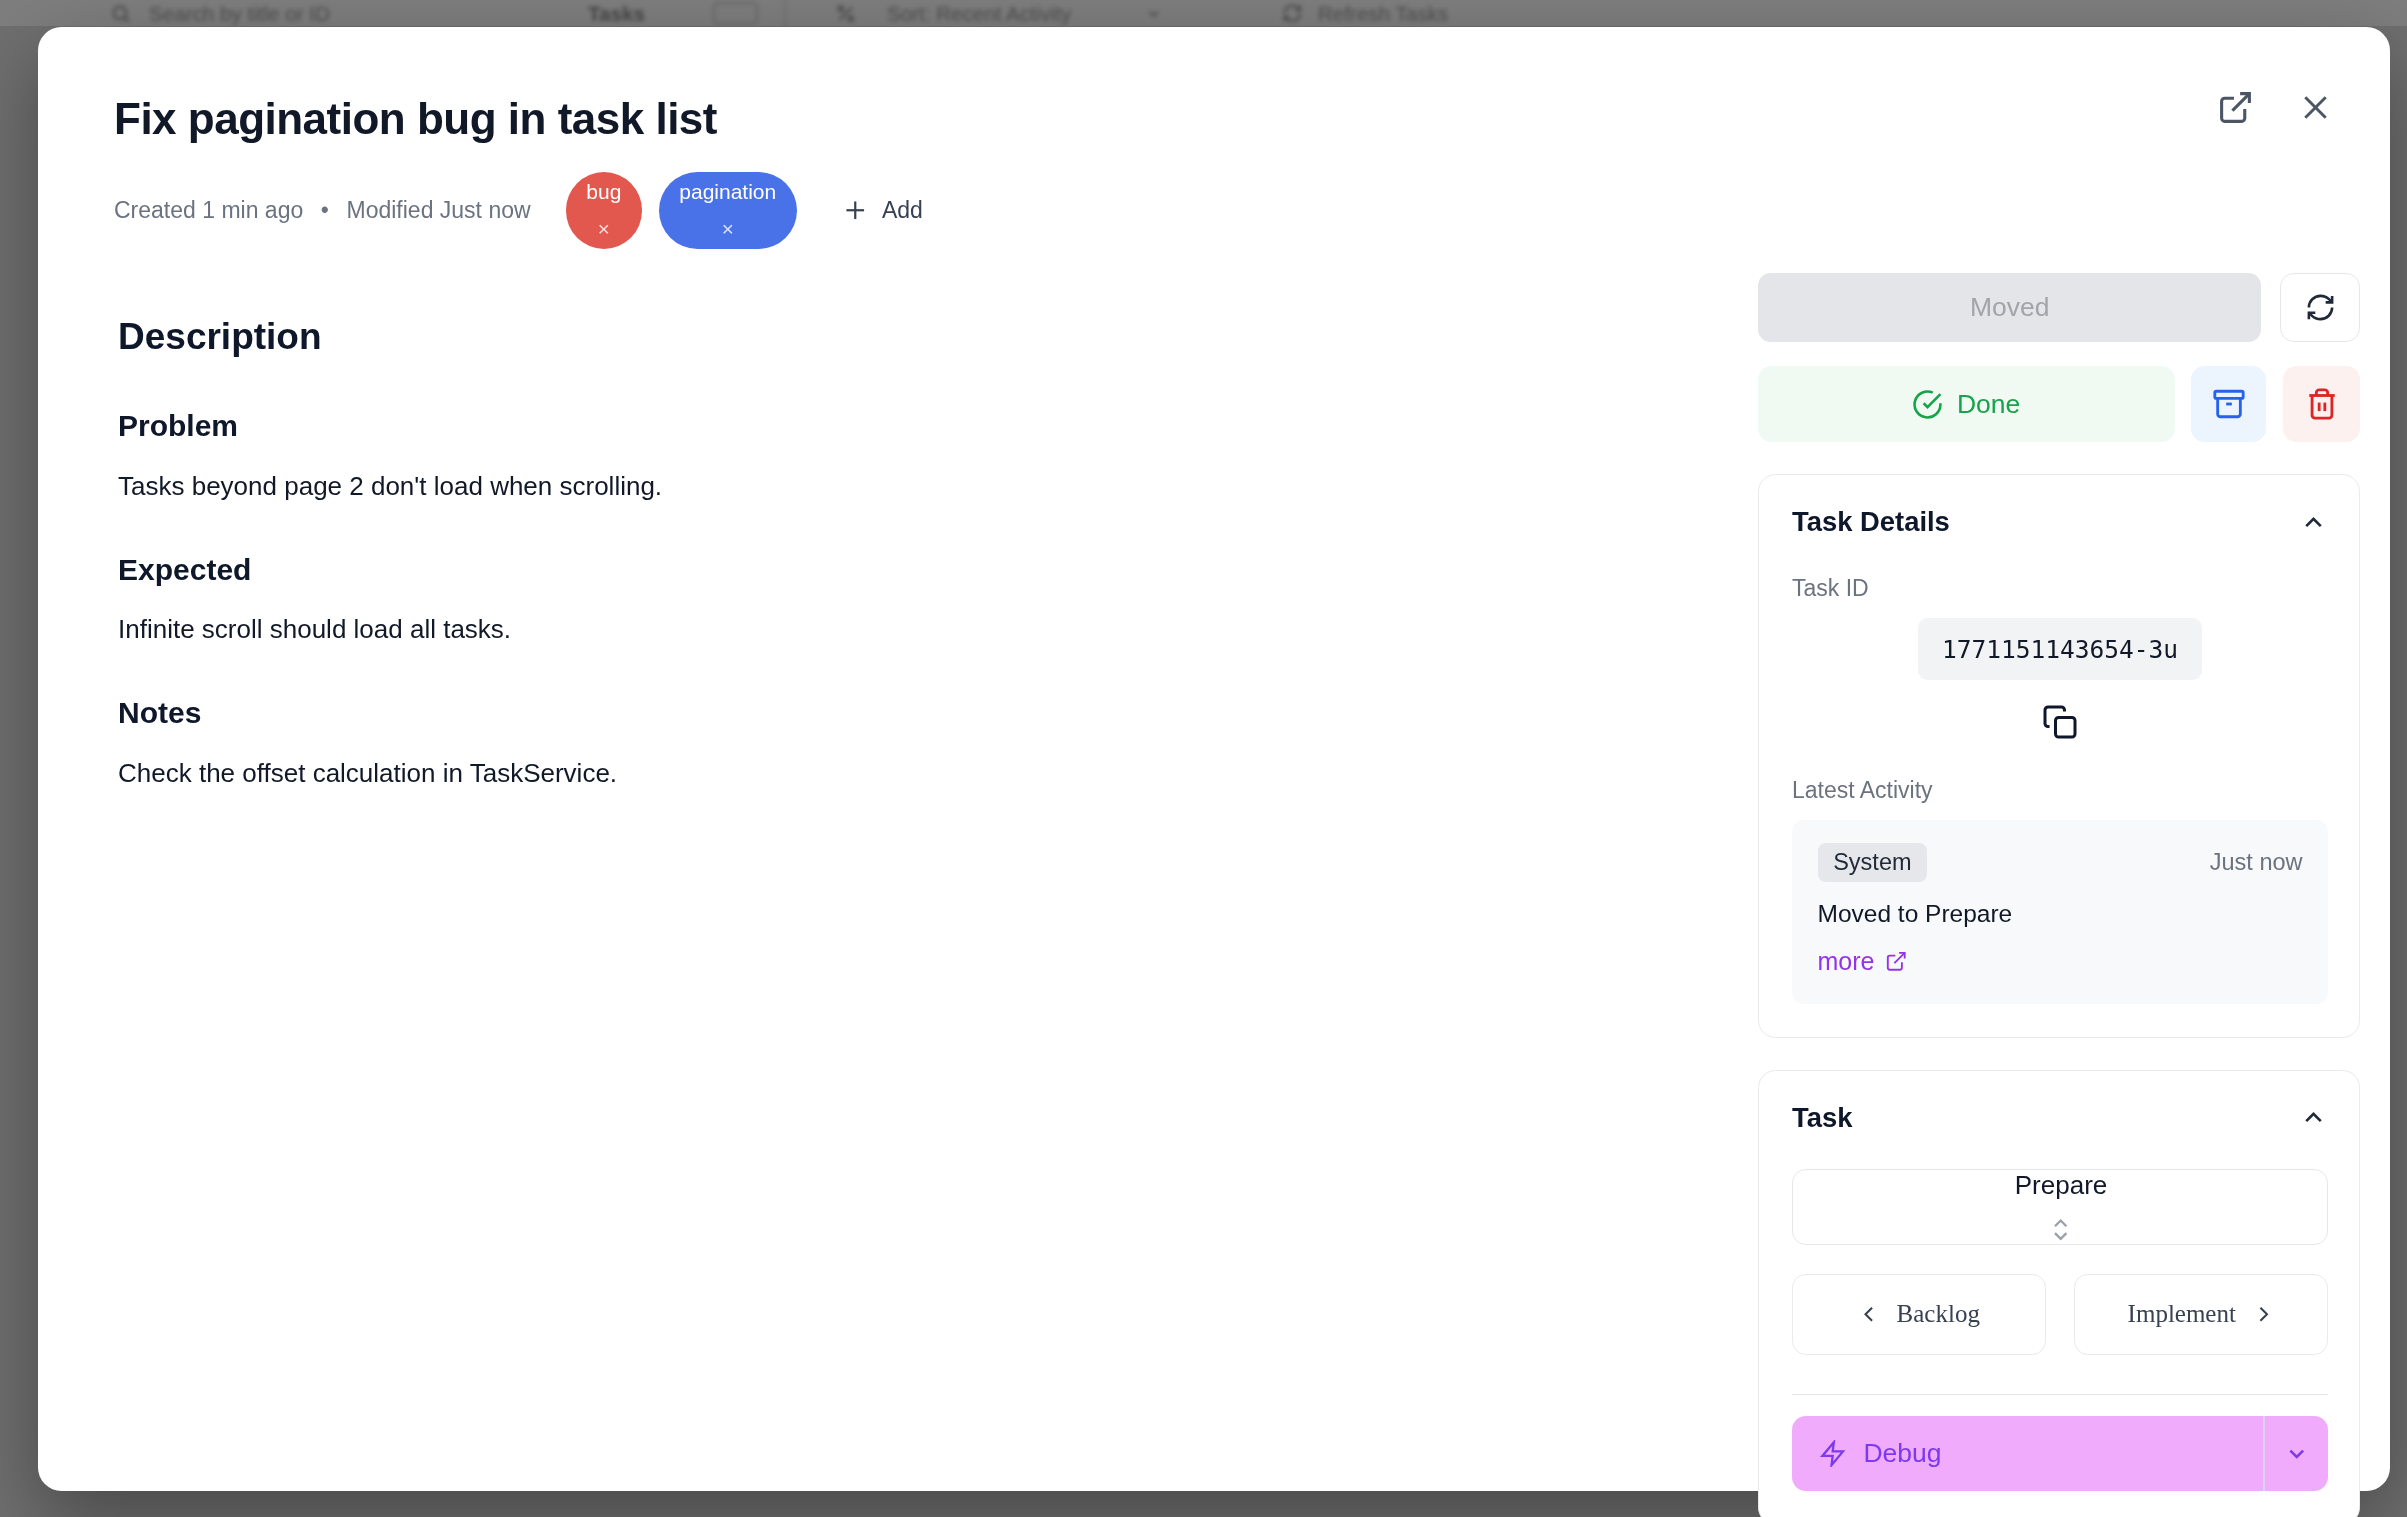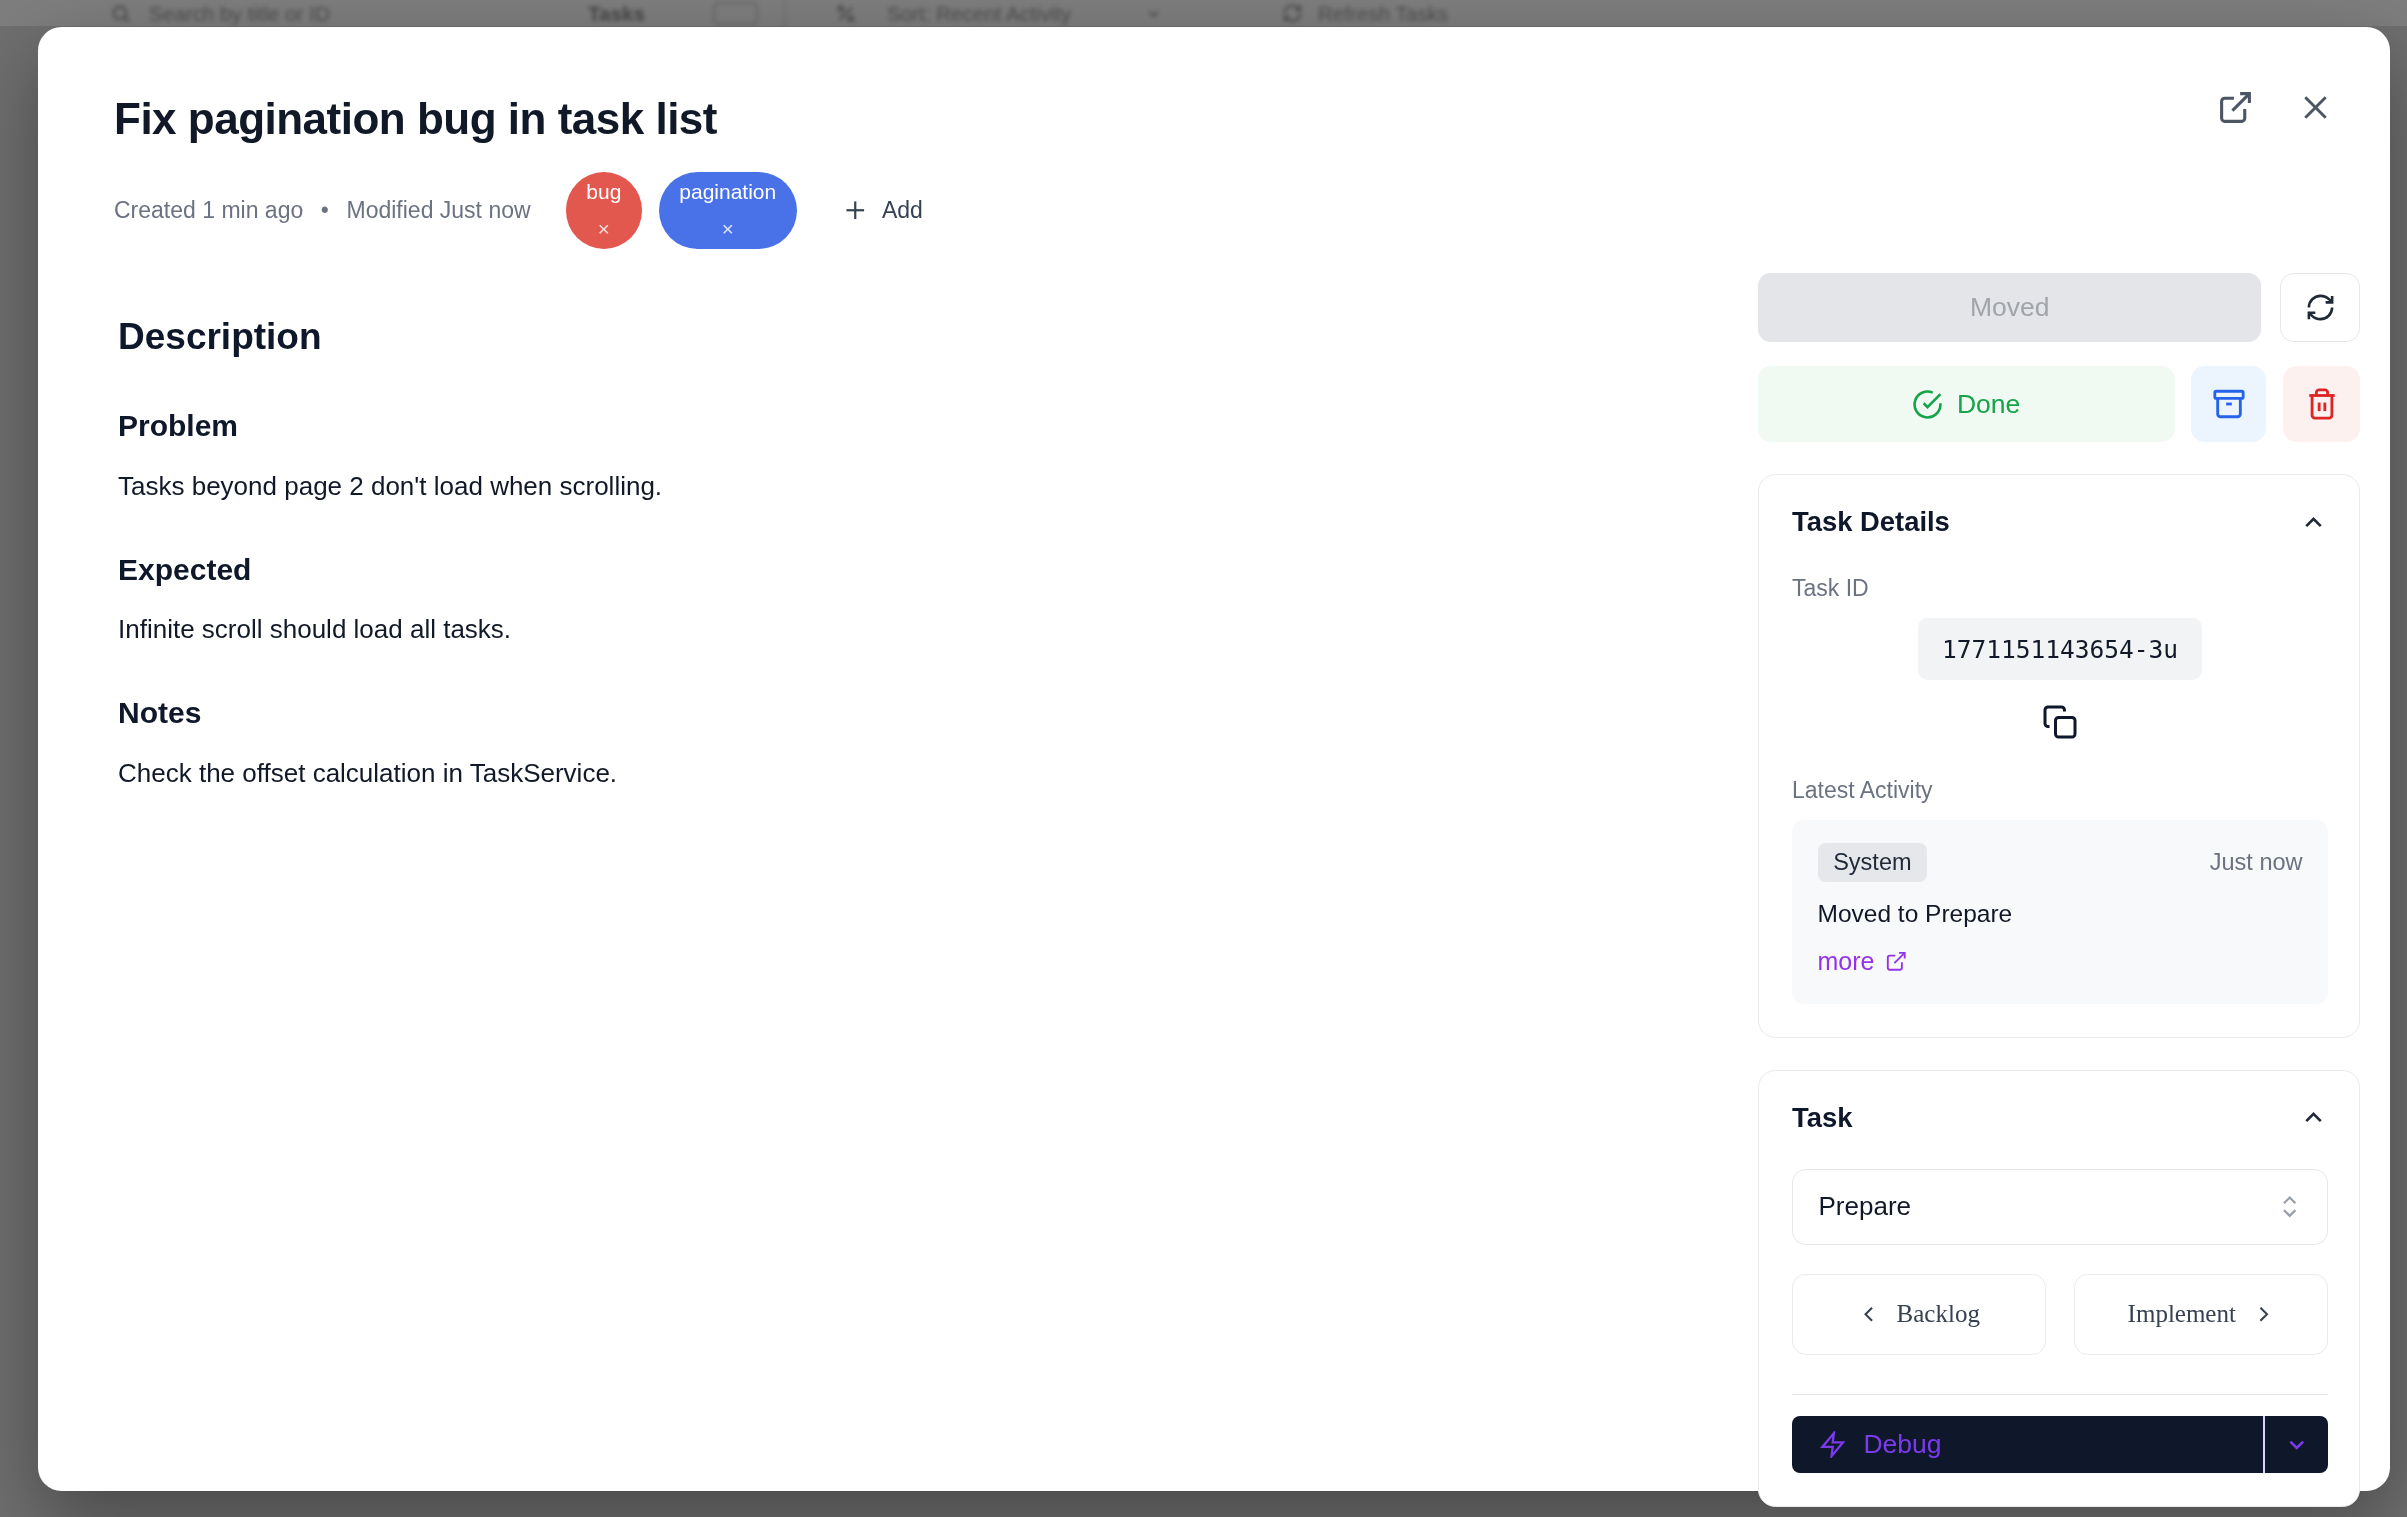--- a/index.html
+++ b/index.html
@@ -55,26 +55,26 @@
   .id-box { flex:1; background:#f2f3f5; border-radius:9.8px; padding:16.7px 23.5px; font-family:"DejaVu Sans Mono", monospace; font-size:24.5px; color:#111827; }
   .copy-btn { background:none; border:none; display:flex; cursor:pointer; }
 
   .activity-box { margin-top:15.7px; background:#f8f9fa; border-radius:11.8px; padding:23.5px 25.5px 27.4px; }
   .activity-top { display:flex; align-items:center; justify-content:space-between; }
   .sys-badge { background:#e5e7eb; border-radius:7.8px; padding:5.9px 15.7px; font-size:23.5px; color:#1f2937; }
   .activity-time { font-size:23.5px; color:#6b7280; }
   .activity-text { margin-top:17.6px; font-size:24.5px; color:#111827; }
   .more-link { margin-top:19.6px; display:flex; align-items:center; gap:10.8px; font-size:25px; color:#9333ea; cursor:pointer; width:max-content; }
 
-  .stage-select { margin-top:35px; height:76px; border:1.5px solid #e5e7eb; border-radius:13.7px; display:flex; align-items:center; justify-content:space-between; padding:0 23.5px 0 25.5px; cursor:pointer; background:#fff; width:100%; font-family:inherit; }
+  .stage-select { margin-top:35px; height:76px; border:1.5px solid #e5e7eb; border-radius:13.7px; display:flex; align-items:center; justify-content:space-between; padding:0 23.5px 0 25.5px; cursor:pointer; background:#fff; width:100%; font-family:inherit;flex-direction:column; }
   .stage-select span { font-size:26px; color:#111827; }
   .stage-btns { margin-top:29px; display:flex; gap:27.4px; }
   .stage-btn { flex:1; height:81px; border:1.5px solid #e8eaed; border-radius:13.7px; background:#fff; display:flex; align-items:center; justify-content:center; gap:15.7px; font-size:25px; color:#374151; font-family:Liberation Serif, serif; cursor:pointer; }
   .stage-divider { margin-top:39px; border:none; border-top:1.5px solid #e5e7eb; }
-  .debug-btn { margin-top:21.6px; height:57px; border-radius:8px; background:#0f172a; display:flex; overflow:hidden; cursor:pointer; }
+  .debug-btn { margin-top:21.6px; height:75px; border-radius:14px; background:#f0abfc; display:flex; overflow:hidden; cursor:pointer; }
   .debug-main { flex:1; display:flex; align-items:center; gap:16.7px; padding-left:27.4px; }
   .debug-label { font-size:26.5px; color:#7c3aed; font-weight:500; }
   .debug-caret { width:65px; border-left:2px solid #ded2f9; display:flex; align-items:center; justify-content:center; }
 
   .attachments-card { padding:37px 31px 37px 33px; }
 
   svg { display:block; }
 </style>
 </head>
 <body>

